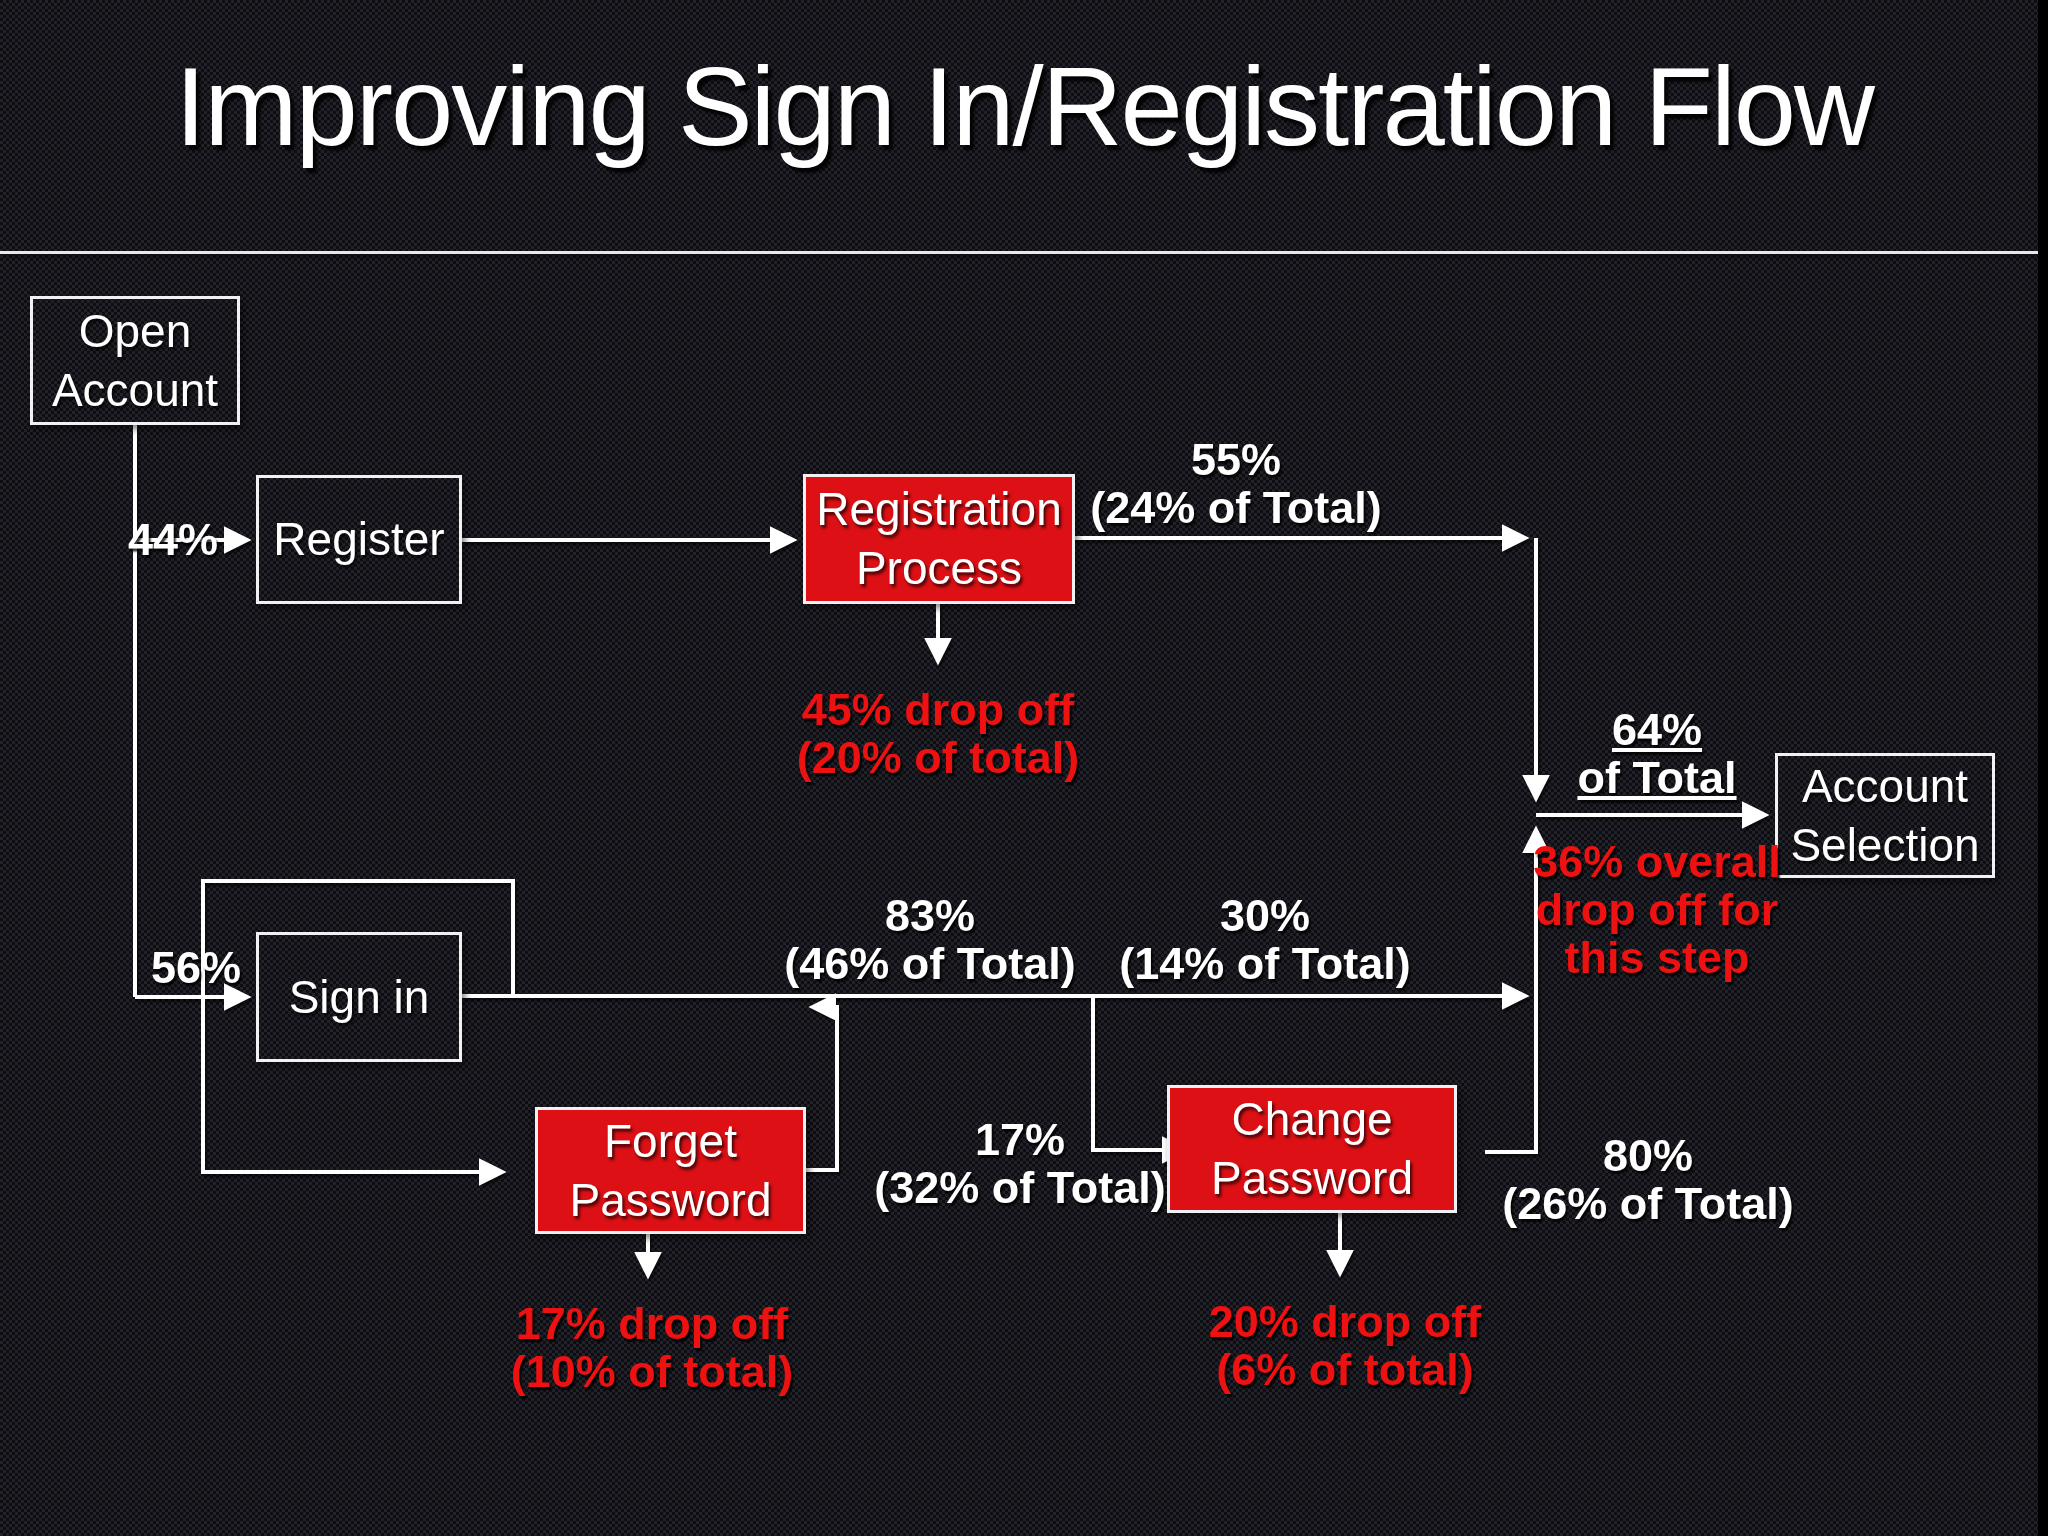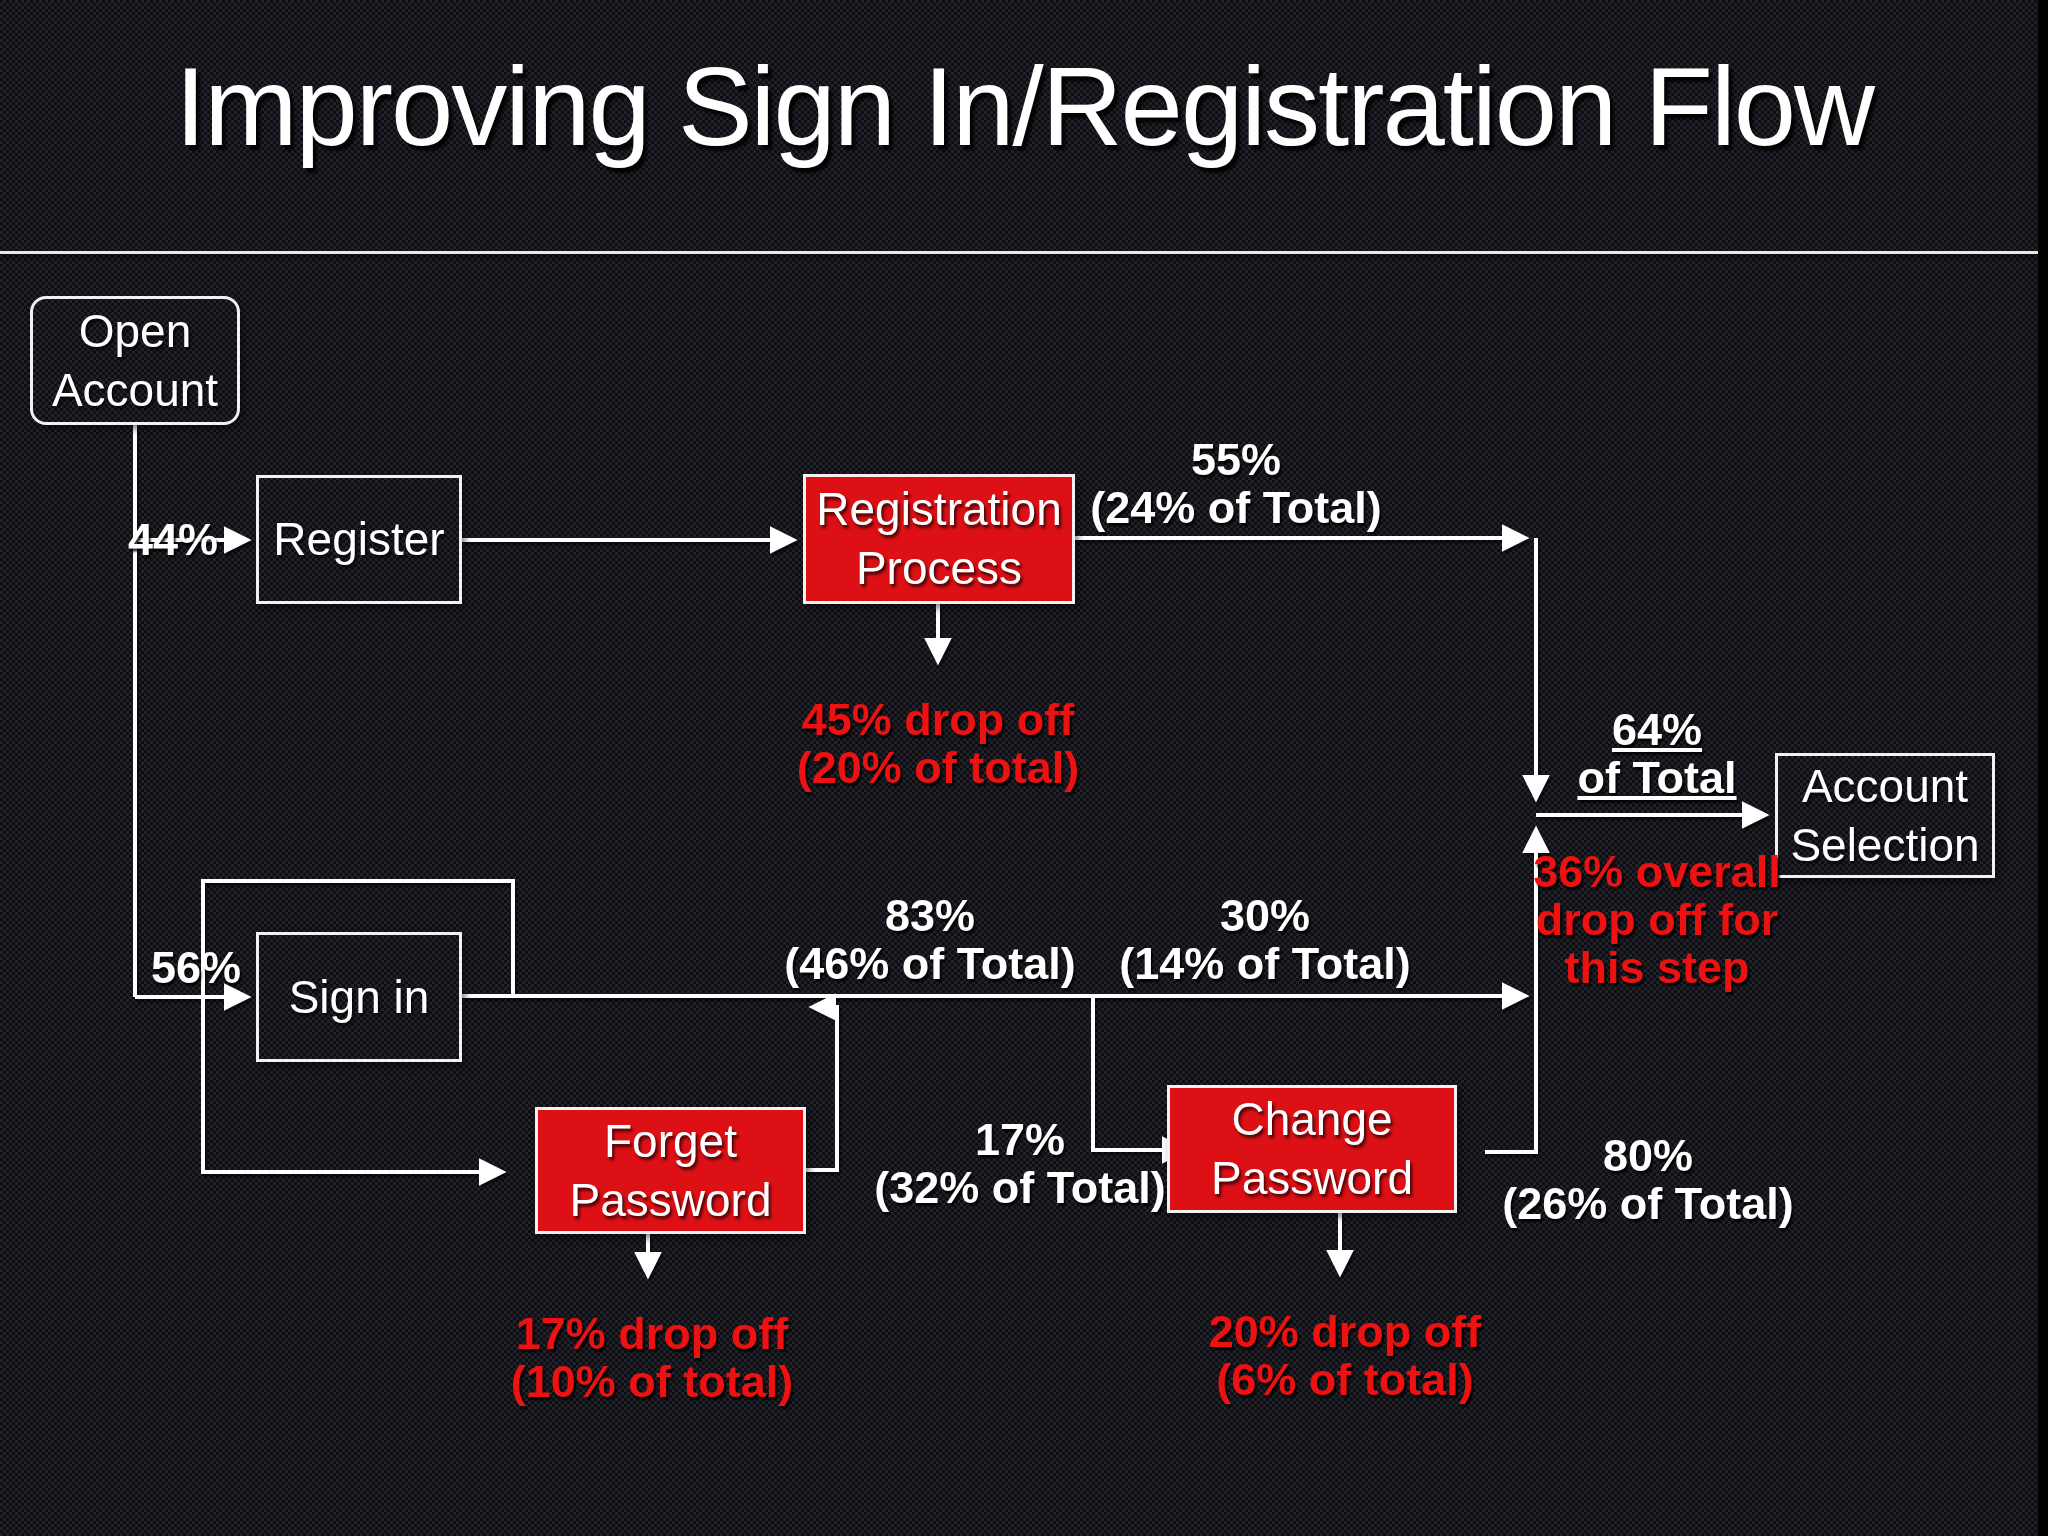--- a/index.html
+++ b/index.html
@@ -25,21 +25,21 @@
     font-size:46px;line-height:1.28;white-space:pre-line;
     text-shadow:2px 3px 3px rgba(0,0,0,0.7);
     box-shadow:3px 4px 7px rgba(0,0,0,0.5);
   }
   .node.red{background:#dc1015;}
   .lbl{
     position:absolute;text-align:center;font-weight:bold;color:#ffffff;
     font-size:45px;line-height:48px;white-space:pre-line;
     text-shadow:2px 3px 2px rgba(0,0,0,0.8);
   }
-  .lbl.red{color:#ee1111;text-shadow:2px 3px 2px rgba(0,0,0,0.9);margin-top:10px;}
+  .lbl.red{color:#ee1111;text-shadow:2px 3px 2px rgba(0,0,0,0.9);}
   .copyright{
     position:absolute;top:1468px;right:118px;font-size:42px;color:#b4b7c0;
     text-shadow:2px 3px 2px rgba(0,0,0,0.8);
   }
 </style>
 </head>
 <body>
 
 <div class="slide">
 
@@ -65,21 +65,21 @@
       <path d="M513,996 L513,881 L203,881 L203,1172 L501,1172" marker-end="url(#arrow)"></path>
       <path d="M462,996 L1524,996" marker-end="url(#arrow)"></path>
       <path d="M1093,996 L1093,1150 L1184,1150" marker-end="url(#arrow)"></path>
       <path d="M784,1170 L837,1170 L837,1007 L814,1007" marker-end="url(#arrow)"></path>
       <path d="M648,1234 L648,1274" marker-end="url(#arrow)"></path>
       <path d="M1340,1213 L1340,1272" marker-end="url(#arrow)"></path>
       <path d="M1485,1152 L1538,1152"></path>
     </g>
   </svg>
 
-  <div class="node" style="left:30px;top:296px;width:204px;height:123px;border-radius:16px;">Open
+  <div class="node" style="left:30px;top:296px;width:204px;height:123px;">Open
 Account</div>
 
   <div class="node" style="left:256px;top:475px;width:200px;height:123px;">Register</div>
 
   <div class="node red" style="left:803px;top:474px;width:266px;height:124px;">Registration
 Process</div>
 
   <div class="node" style="left:256px;top:932px;width:200px;height:124px;">Sign in</div>
 
   <div class="node red" style="left:513px;top:1107px;width:265px;height:121px;margin-left:22px;">Forget

